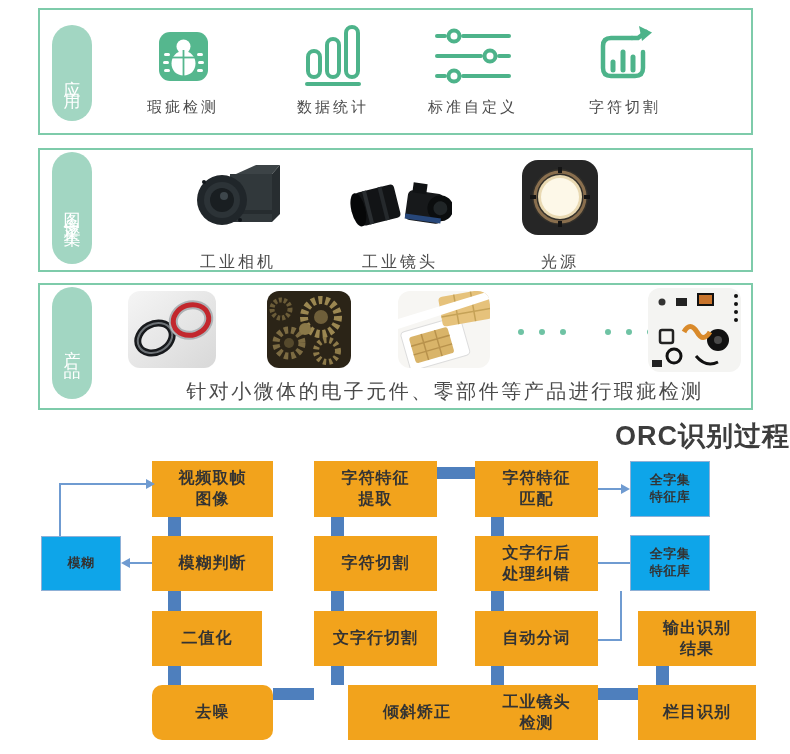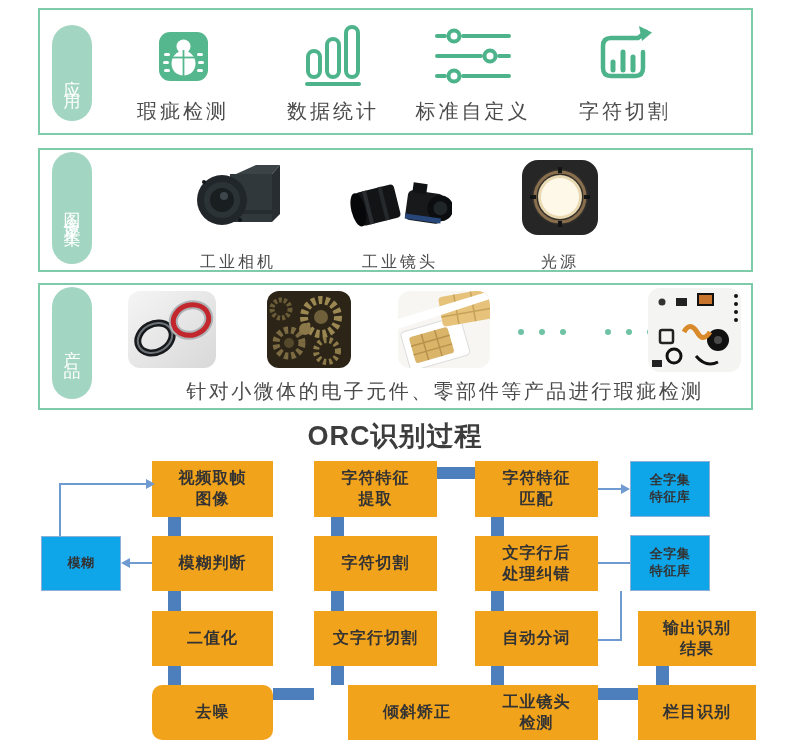--- a/index.html
+++ b/index.html
@@ -14,32 +14,32 @@
 
   .pill { position:absolute; background:#a2d6c2; border-radius:22px; color:#fff;
           display:flex; align-items:center; justify-content:center;
           writing-mode:vertical-rl; text-orientation:upright; font-size:17px; }
   .pill-2 { letter-spacing:13px; text-indent:13px; }
   .pill-4 { letter-spacing:6px;  text-indent:6px; }
 
   .top-item { position:absolute; display:flex; flex-direction:column; align-items:center; }
   .icon-wrap { height:70px; display:flex; align-items:center; justify-content:center; }
   .img-wrap  { height:80px; display:flex; align-items:flex-end; justify-content:center; }
-  .top-label { margin-top:7px; font-size:20px; color:#4b4b4b; letter-spacing:3px; white-space:nowrap; }
+  .top-label { margin-top:7px; font-size:15px; color:#4b4b4b; letter-spacing:3px; white-space:nowrap; }
   .cap-label { margin-top:16px; font-size:16px; color:#4b4b4b; letter-spacing:3px; white-space:nowrap; }
 
   .prod-tile { position:absolute; border-radius:12px; overflow:hidden; line-height:0; }
   .dots { position:absolute; left:518px; top:329px; display:flex; align-items:center; }
   .dot { width:6px; height:6px; border-radius:50%; background:#6fc3a4; margin-right:15px; }
   .dot.gap { margin-left:24px; }
   .caption { position:absolute; left:130px; top:378px; width:630px; text-align:center;
              font-size:20px; color:#4a4a4a; letter-spacing:2.5px; white-space:nowrap; }
 
   
-  .fc-title { position:absolute; left:0; top:418px; width:790px; text-align:center;
+  .fc-title { position:absolute; left:0; top:418px; width:790px; text-align:right;
               font-size:27px; font-weight:bold; color:#3d3d3d; letter-spacing:1px; }
   .fc-box { position:absolute; display:flex; align-items:center; justify-content:center;
             text-align:center; font-weight:bold; font-size:16px; color:#333;
             line-height:1.3; white-space:pre-line; letter-spacing:1px; }
   .fc-orange { background:#f2a31c; }
   .fc-white  { background:#0ea5e9; border:1.5px solid #8fb0d6; font-size:13px; letter-spacing:0.5px; }
   .conn-v { position:absolute; width:13px; background:#4e7fbd; }
   .conn-h { position:absolute; height:12px; background:#4e7fbd; }
   .tl { position:absolute; background:#6f9bd1; }
   .arr-r { position:absolute; width:0; height:0; border-top:5px solid transparent;
@@ -253,21 +253,21 @@
     </svg>
   </div>
 
   <div class="caption">针对小微体的电子元件、零部件等产品进行瑕疵检测</div>
 
   <div class="fc-title">ORC识别过程</div>
 
   <div class="fc-box fc-orange" style="left:152px;top:461px;width:121px;height:56px;">视频取帧
 图像</div>
   <div class="fc-box fc-orange" style="left:152px;top:536px;width:121px;height:55px;">模糊判断</div>
-  <div class="fc-box fc-orange" style="left:152px;top:611px;width:121px;height:55px;">二值化</div>
+  <div class="fc-box fc-orange" style="left:152px;top:611px;width:110px;height:55px;">二值化</div>
   <div class="fc-box fc-orange" style="left:152px;top:685px;width:121px;height:55px;border-radius:10px;">去噪</div>
 
   <div class="fc-box fc-orange" style="left:314px;top:461px;width:123px;height:56px;">字符特征
 提取</div>
   <div class="fc-box fc-orange" style="left:314px;top:536px;width:123px;height:55px;">字符切割</div>
   <div class="fc-box fc-orange" style="left:314px;top:611px;width:123px;height:55px;">文字行切割</div>
   <div class="fc-box fc-orange" style="left:314px;top:685px;width:138px;height:55px;margin-left:34px;">倾斜矫正</div>
 
   <div class="fc-box fc-orange" style="left:475px;top:461px;width:123px;height:56px;">字符特征
 匹配</div>

